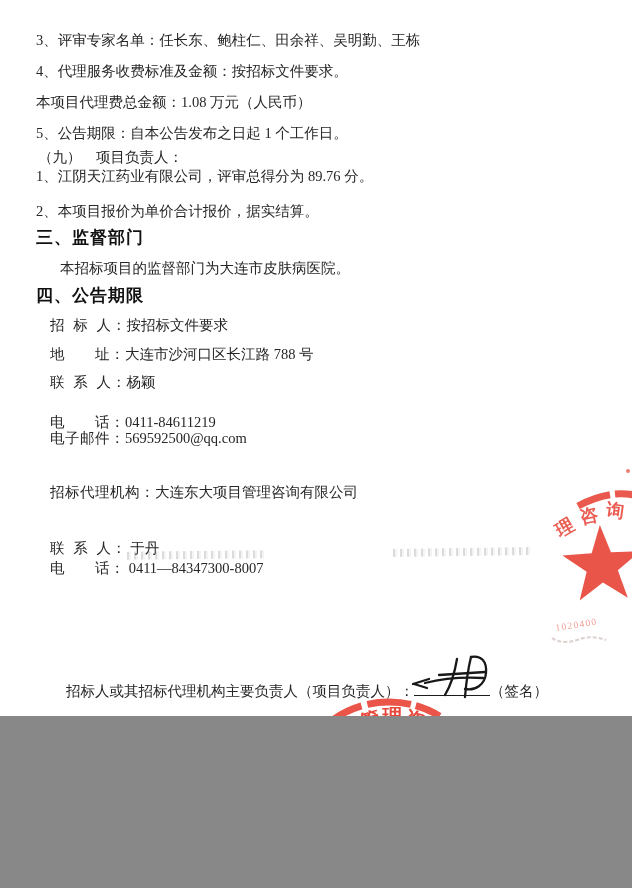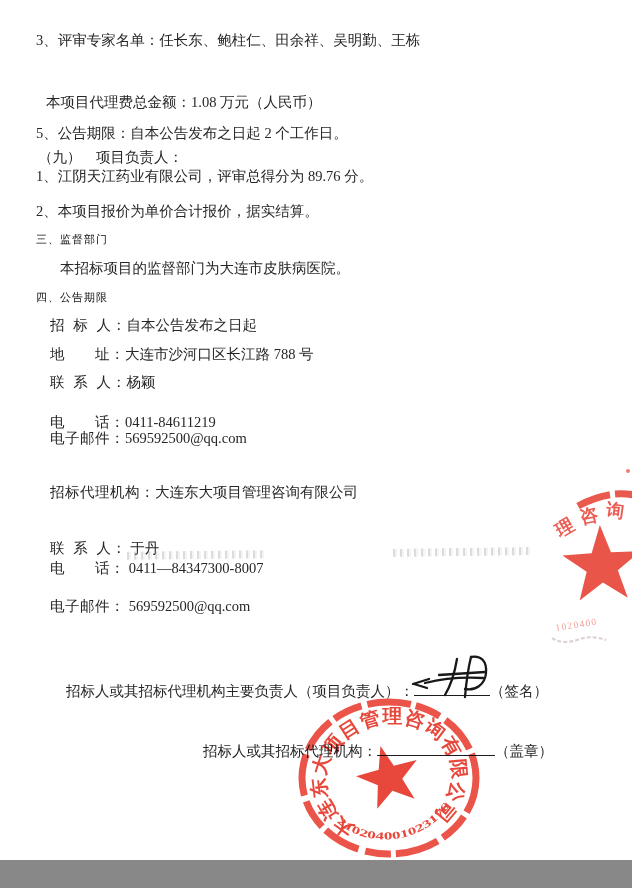--- a/index.html
+++ b/index.html
@@ -1,23 +1,23 @@
 <!DOCTYPE html>
 <html><head>
 <meta charset="utf-8">
 <style>
   html,body{margin:0;padding:0;background:#888;}
   .page{
-    position:relative;width:632px;height:860px;margin:0 auto;
+    position:relative;width:632px;height:716px;margin:0 auto;
     background:#ffffff;overflow:hidden;
     font-family:"Liberation Serif","DejaVu Serif",serif;
     color:#262626;
   }
   .line{position:absolute;font-size:14.5px;line-height:20px;white-space:pre;}
-  .heading{position:absolute;font-size:11px;font-weight:normal;color:#111;white-space:pre;letter-spacing:1px;margin-top:6px;}
+  .heading{position:absolute;font-size:17px;font-weight:bold;color:#111;white-space:pre;letter-spacing:1px;}
   .row{position:absolute;font-size:14.5px;line-height:20px;white-space:pre;}
   .row .lbl{letter-spacing:.5px;}
   .signline{position:absolute;font-size:14.5px;line-height:20px;white-space:pre;}
   .uline{display:inline-block;border-bottom:1.6px solid #1c1c1c;height:14px;vertical-align:baseline;}
   .u-sign{width:76px;}
   .u-seal{width:118px;}
   .stamp{position:absolute;mix-blend-mode:multiply;}
   .sig{position:absolute;z-index:5;}
   .artifact{
     position:absolute;height:8px;opacity:.8;
@@ -25,41 +25,41 @@
       rgba(110,105,100,.30) 0 2px, rgba(160,155,150,.14) 2px 4px, rgba(0,0,0,0) 4px 7px);
     filter:blur(.6px);
   }
 </style>
 </head>
 <body>
 
 <div class="page">
 
   <div class="line" style="left:36px;top:30px">3、评审专家名单：任长东、鲍柱仁、田余祥、吴明勤、王栋</div>
-  <div class="line" style="left:46px;top:92px">本项目代理费总金额：1.08 万元（人民币）</div>
-  <div class="line" style="left:36px;top:123px">5、公告期限：自本公告发布之日起 2 个工作日。</div>
+  <div class="line" style="left:36px;top:61px">4、代理服务收费标准及金额：按招标文件要求。</div>
+  <div class="line" style="left:36px;top:92px">本项目代理费总金额：1.08 万元（人民币）</div>
+  <div class="line" style="left:36px;top:123px">5、公告期限：自本公告发布之日起 1 个工作日。</div>
   <div class="line" style="left:38px;top:147px">（九）　项目负责人：</div>
   <div class="line" style="left:36px;top:166px">1、江阴天江药业有限公司，评审总得分为 89.76 分。</div>
   <div class="line" style="left:36px;top:201px">2、本项目报价为单价合计报价，据实结算。</div>
 
   <div class="heading" style="left:36px;top:226px">三、监督部门</div>
   <div class="line" style="left:60px;top:258px">本招标项目的监督部门为大连市皮肤病医院。</div>
 
   <div class="heading" style="left:36px;top:284px">四、公告期限</div>
 
-  <div class="row" style="left:50px;top:315px"><span class="lbl">招  标  人：</span><span>自本公告发布之日起</span></div>
+  <div class="row" style="left:50px;top:315px"><span class="lbl">招  标  人：</span><span>按招标文件要求</span></div>
   <div class="row" style="left:50px;top:344px"><span class="lbl">地　　址：</span><span>大连市沙河口区长江路 788 号</span></div>
   <div class="row" style="left:50px;top:372px"><span class="lbl">联  系  人：</span><span>杨颖</span></div>
   <div class="row" style="left:50px;top:412px"><span class="lbl">电　　话：</span><span>0411-84611219</span></div>
   <div class="row" style="left:50px;top:428px"><span class="lbl">电子邮件：</span><span>569592500@qq.com</span></div>
 
   <div class="row" style="left:50px;top:482px"><span class="lbl">招标代理机构：</span><span>大连东大项目管理咨询有限公司</span></div>
   <div class="row" style="left:50px;top:538px"><span class="lbl">联  系  人：</span><span> 于丹</span></div>
   <div class="row" style="left:50px;top:558px"><span class="lbl">电　　话：</span><span> 0411—84347300-8007</span></div>
-  <div class="row" style="left:50px;top:596px"><span class="lbl">电子邮件：</span><span> 569592500@qq.com</span></div>
 
   <div class="artifact" style="left:127px;top:551px;width:138px;transform:rotate(-.6deg)"></div>
   <div class="artifact" style="left:393px;top:548px;width:138px;transform:rotate(-.8deg)"></div>
 
   <div class="signline" style="left:203px;top:741px"><span>招标人或其招标代理机构：</span><span class="uline u-seal"></span><span>（盖章）</span></div>
 
   <div class="signline" style="left:66px;top:681px"><span>招标人或其招标代理机构主要负责人（项目负责人）：</span><span class="uline u-sign"></span><span>（签名）</span></div>
 
   <svg class="sig" style="left:405px;top:653px" width="102" height="52" viewBox="0 0 102 52">
     <g fill="none" stroke="#181818" stroke-width="2.3" stroke-linecap="round">

